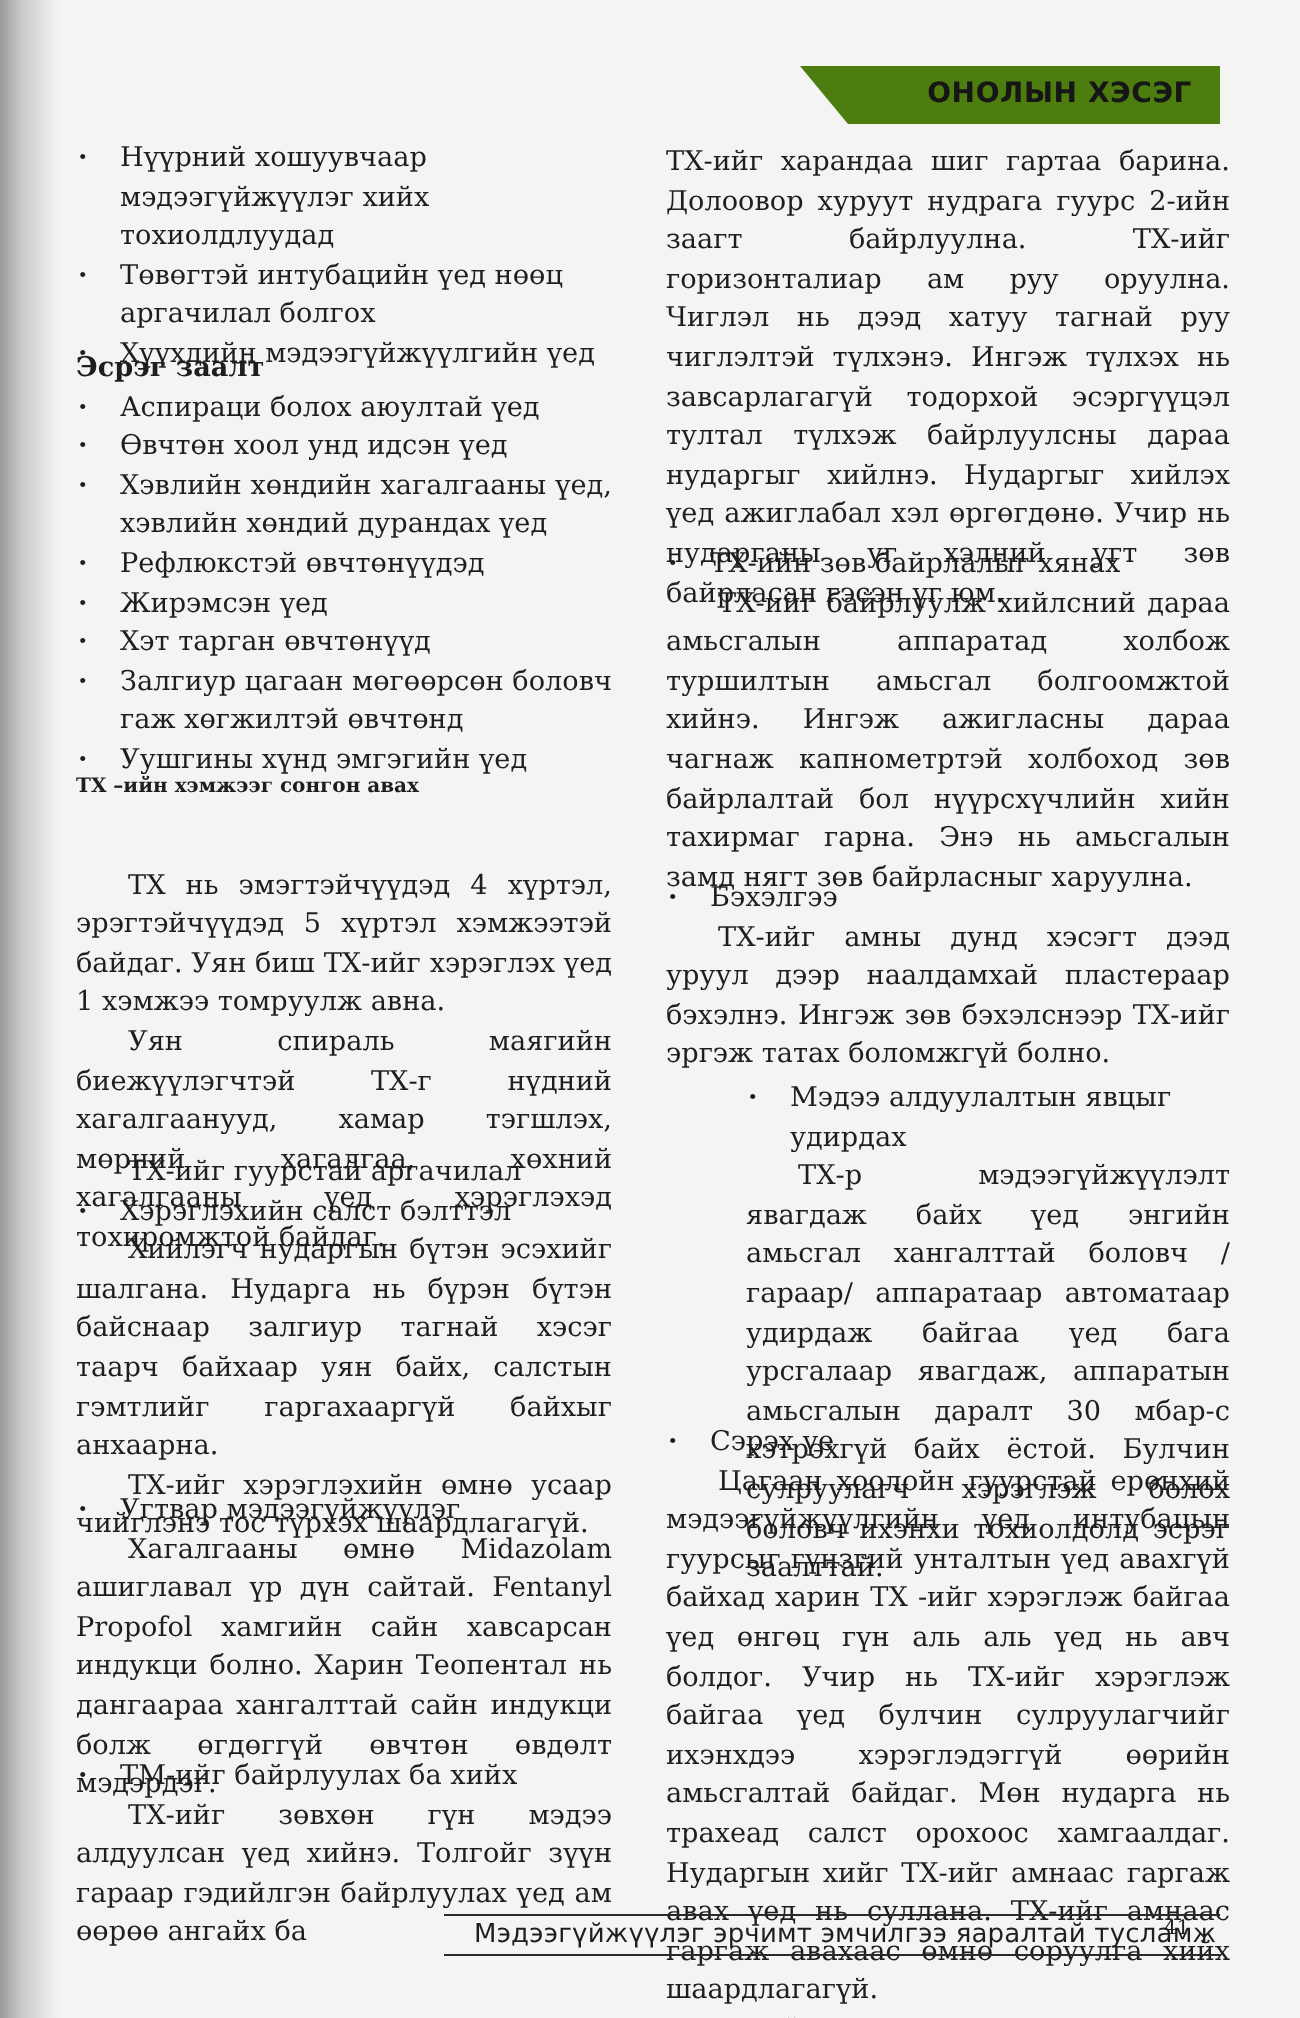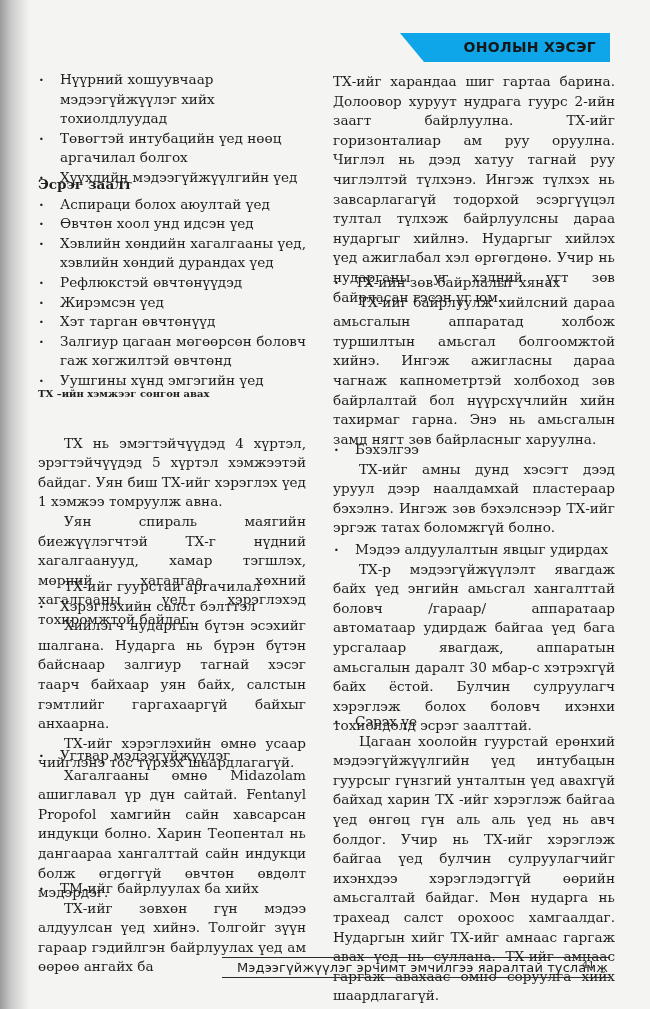--- a/index.html
+++ b/index.html
@@ -9,21 +9,21 @@
     font-family: "DejaVu Serif", "Liberation Serif", serif;
     color: #1e1e1e;
     position: relative;
   }
   .page-shadow {
     position: absolute; left: 0; top: 0; width: 30px; height: 1009px;
     background: linear-gradient(to right, #9a9a9a 0%, #c8c8c8 35%, #e8e8e6 80%, rgba(244,244,242,0) 100%);
   }
   .banner {
     position: absolute; left: 400px; top: 33px; width: 210px; height: 29px;
-    background: #0ea5e9;
+    background: #4d7c0f;
     clip-path: polygon(0 0, 100% 0, 100% 100%, 24px 100%);
   }
   .banner-text {
     position: absolute; right: 14px; top: 6px;
     font-family: "DejaVu Sans", sans-serif; font-weight: bold;
     font-size: 14px; letter-spacing: 0.3px; color: #161616;
   }
   .col { position: absolute; top: 0; font-size: 13.6px; line-height: 19.6px; }
   .col.left { left: 38px; width: 268px; }
   .col.right { left: 333px; width: 282px; }
@@ -110,21 +110,21 @@
   <div class="blk" style="top:273px;">
     <div class="bullet">ТХ-ийн зөв байрлалыг хянах</div>
     <div class="p">ТХ-ийг байрлуулж хийлсний дараа амьсгалын аппаратад холбож туршилтын амьсгал болгоомжтой хийнэ. Ингэж ажигласны дараа чагнаж капнометртэй холбоход зөв байрлалтай бол нүүрсхүчлийн хийн тахирмаг гарна. Энэ нь амьсгалын замд нягт зөв байрласныг харуулна.</div>
   </div>
 
   <div class="blk" style="top:440px;">
     <div class="bullet">Бэхэлгээ</div>
     <div class="p">ТХ-ийг амны дунд хэсэгт дээд уруул дээр наалдамхай пластераар бэхэлнэ. Ингэж зөв бэхэлснээр ТХ-ийг эргэж татах боломжгүй болно.</div>
   </div>
 
-  <div class="blk" style="top:540px;">
+  <div class="blk" style="top:540px;margin-left:40px;">
     <div class="bullet">Мэдээ алдуулалтын явцыг удирдах</div>
     <div class="p">ТХ-р мэдээгүйжүүлэлт явагдаж байх үед энгийн амьсгал хангалттай боловч /гараар/ аппаратаар автоматаар удирдаж байгаа үед бага урсгалаар явагдаж, аппаратын амьсгалын даралт 30 мбар-с хэтрэхгүй байх ёстой. Булчин сулруулагч хэрэглэж болох боловч ихэнхи тохиолдолд эсрэг заалттай.</div>
   </div>
 
   <div class="blk" style="top:712px;">
     <div class="bullet">Сэрэх үе</div>
     <div class="p">Цагаан хоолойн гуурстай ерөнхий мэдээгүйжүүлгийн үед интубацын гуурсыг гүнзгий унталтын үед авахгүй байхад харин ТХ -ийг хэрэглэж байгаа үед өнгөц гүн аль аль үед нь авч болдог. Учир нь ТХ-ийг хэрэглэж байгаа үед булчин сулруулагчийг ихэнхдээ хэрэглэдэггүй өөрийн амьсгалтай байдаг. Мөн нударга нь трахеад салст орохоос хамгаалдаг. Нударгын хийг ТХ-ийг амнаас гаргаж авах үед нь суллана. ТХ-ийг амнаас гаргаж авахаас өмнө соруулга хийх шаардлагагүй.</div>
     <div class="p">ТХ-ийг хэрэглэх үед тохиолдож болох</div>
   </div>
 </div>

